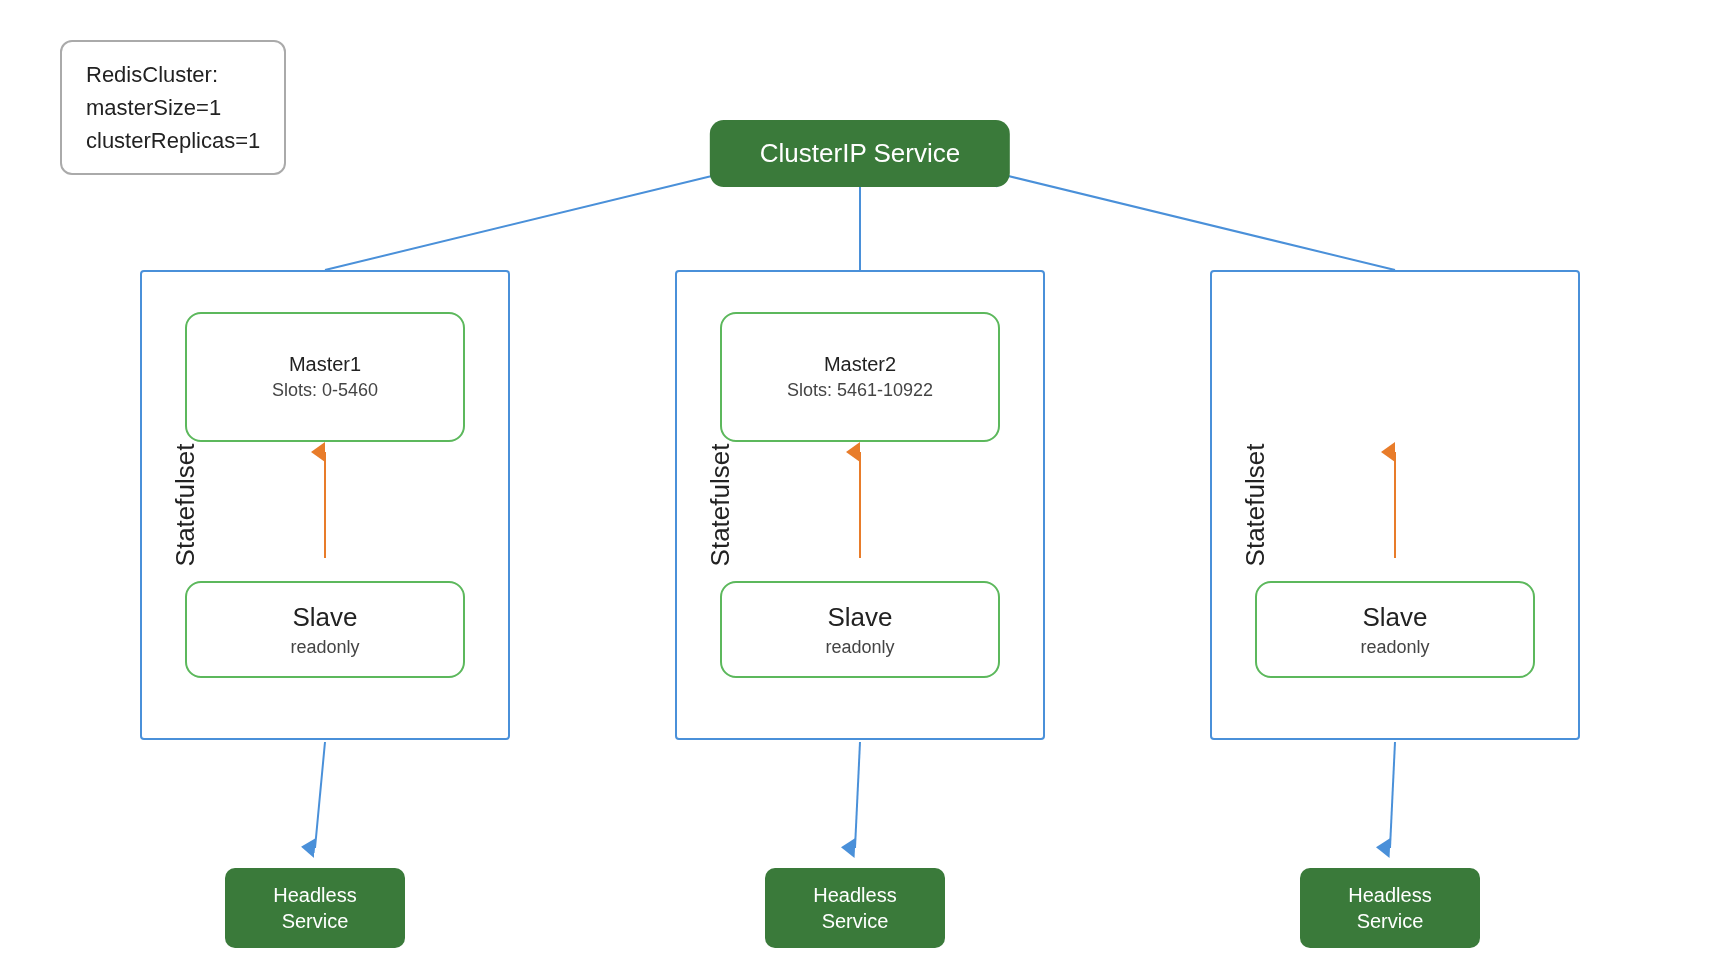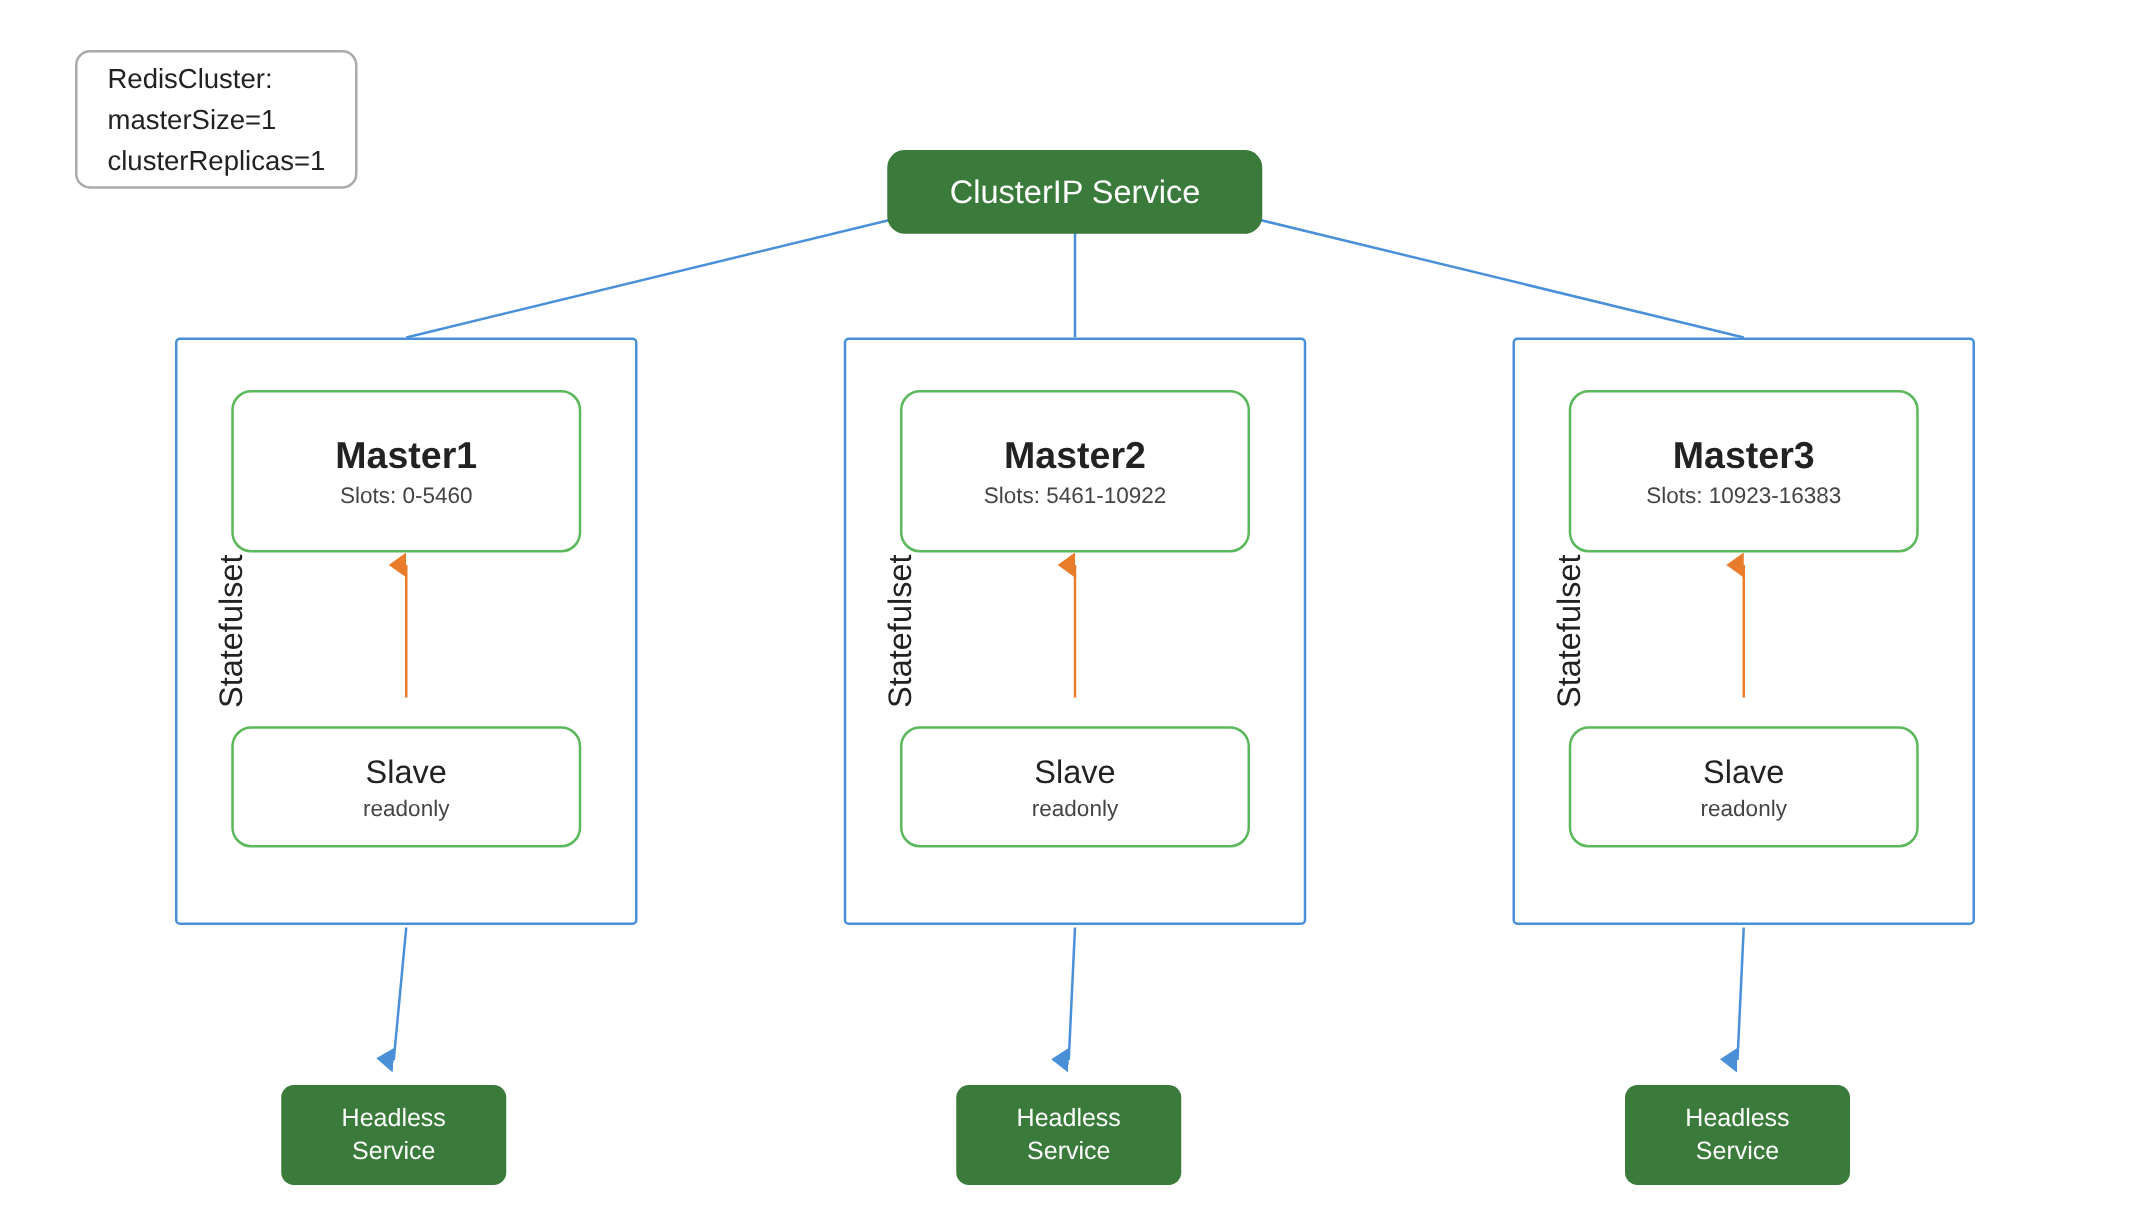--- a/index.html
+++ b/index.html
@@ -18,21 +18,21 @@
       height: 978px;
     }
 
     
     .config-box {
       position: absolute;
       top: 40px;
       left: 60px;
       border: 2px solid #aaa;
       border-radius: 12px;
-      padding: 4px 24px;
+      padding: 16px 24px;
       background: #fff;
       font-size: 22px;
       line-height: 1.5;
       color: #222;
     }
 
     
     .clusterip-service {
       position: absolute;
       top: 120px;
@@ -84,22 +84,22 @@
       border-radius: 16px;
       background: #fff;
       width: 280px;
       height: 130px;
       display: flex;
       flex-direction: column;
       align-items: center;
       justify-content: center;
     }
     .master-node .node-title {
-      font-size: 30px;
-      font-weight: 700;
+      font-size: 20px;
+      font-weight: 400;
       color: #222;
     }
     .master-node .node-slots {
       font-size: 18px;
       color: #444;
       margin-top: 4px;
     }
     .master-node .node-slots strong {
       font-weight: 400;
     }
@@ -199,26 +199,20 @@
       </div>
     </div>
     <div class="slave-node">
       <div class="node-title">Slave</div>
       <div class="node-subtitle">readonly</div>
     </div>
   </div>
 
   <div class="statefulset-box right">
     <div class="statefulset-label">Statefulset</div>
-    <div class="master-node">
-      <div class="node-title">Master3</div>
-      <div class="node-slots">
-        <span>Slots: </span><strong>10923-16383</strong>
-      </div>
-    </div>
     <div class="slave-node">
       <div class="node-title">Slave</div>
       <div class="node-subtitle">readonly</div>
     </div>
   </div>
 
   <div class="headless-service left">Headless<br>Service</div>
   <div class="headless-service center">Headless<br>Service</div>
   <div class="headless-service right">Headless<br>Service</div>
 

